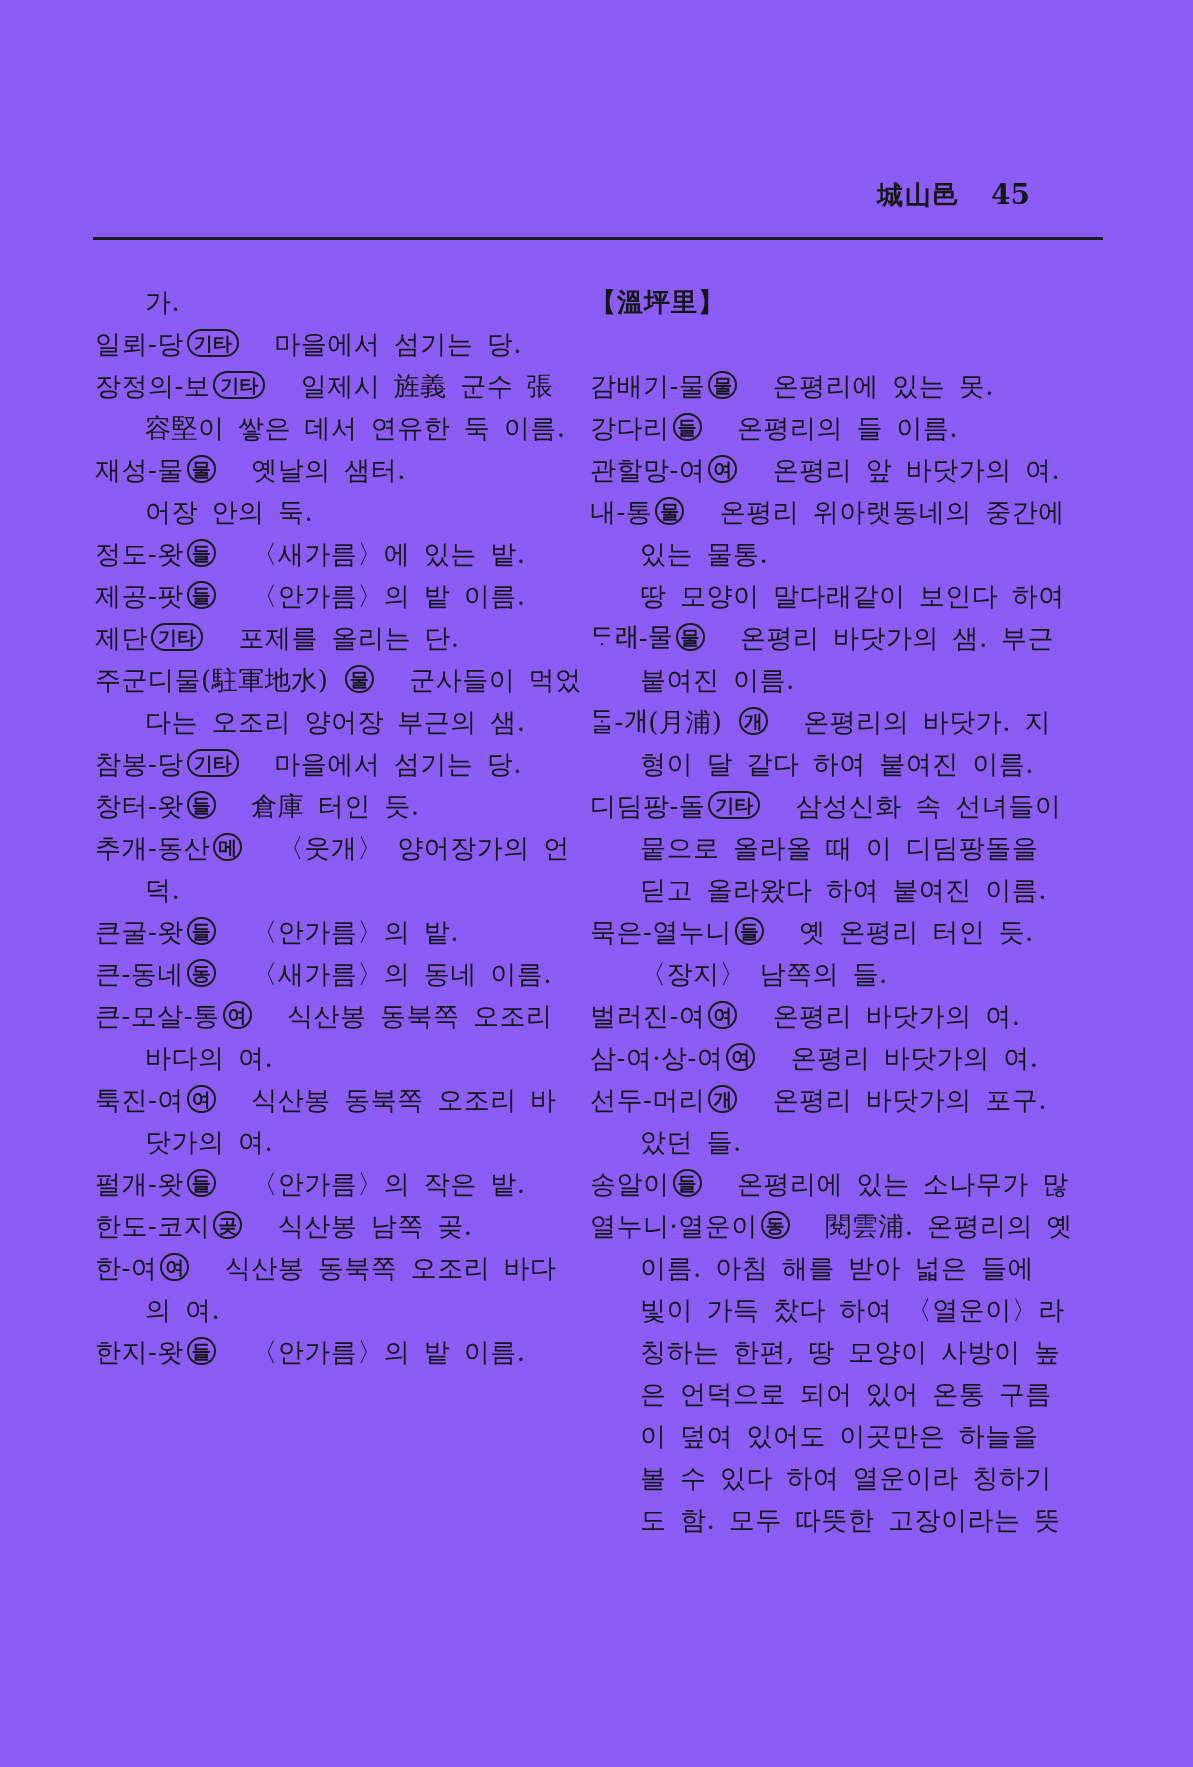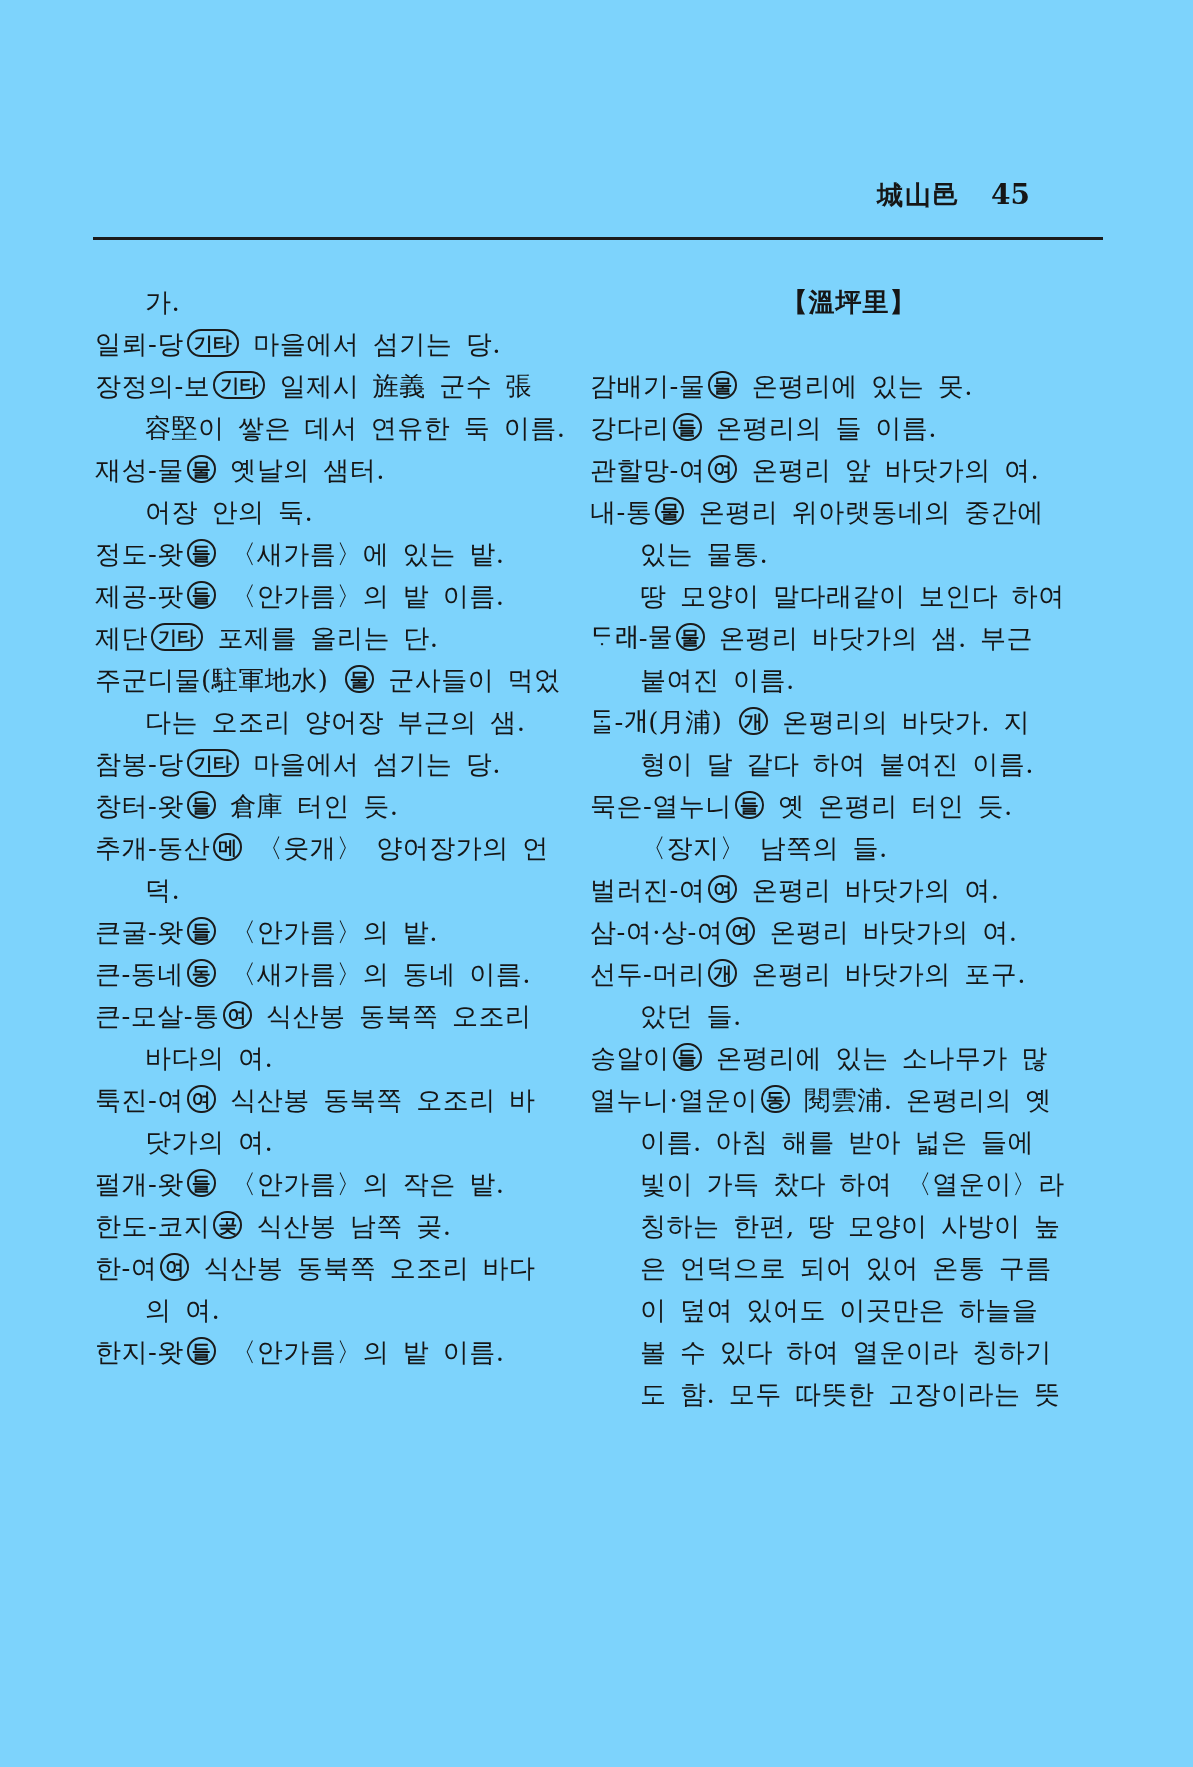--- a/index.html
+++ b/index.html
@@ -5,21 +5,21 @@
   html, body { margin: 0; padding: 0; }
   body {
     font-family: "DejaVu Serif", "Liberation Serif", serif;
     background: #e8e8e8;
   }
   .page {
     position: relative;
     width: 1193px;
     height: 1767px;
     margin: 0 auto;
-    background: #7dd3fc;
+    background: #8b5cf6;
     color: #161616;
     overflow: hidden;
   }
   .page-header {
     position: absolute;
     top: 178px;
     right: 163px;
     display: flex;
     align-items: baseline;
     gap: 30px;
@@ -46,21 +46,21 @@
     position: absolute;
     top: 281px;
     left: 95px;
     display: flex;
     gap: 50px;
   }
   .col-left  { width: 445px; }
   .col-right { width: 518px; }
   .village-header {
     margin: 0 0 42px 0;
-    text-align: center;
+    text-align: left;
     font-size: 26px;
     font-weight: 600;
     line-height: 42px;
     letter-spacing: 1px;
   }
   .entry { margin: 0; }
   .line {
     font-size: 26px;
     line-height: 42px;
     height: 42px;
@@ -69,21 +69,21 @@
     letter-spacing: 0.5px;
   }
   .line.indent { padding-left: 50px; }
   .box {
     display: inline-block;
     border: 2px solid #1b1b1b;
     border-radius: 14px;
     font-size: 19px;
     line-height: 1;
     padding: 3px 3px 2px 3px;
-    margin: 0 1px 0 3px;
+    margin: 0 22px 0 3px;
     vertical-align: 3px;
     letter-spacing: 0;
     word-spacing: 0;
     font-weight: 600;
   }
   .box.wide { padding: 3px 5px 2px 5px; }
 </style>
 </head>
 <body>
 
@@ -181,20 +181,25 @@
           <div class="entry">
             <div class="line indent"><span>땅 모양이 말다래같이 보인다 하여</span></div>
             <div class="line"><span>ᄃᆞ래-물</span><span class="box">물</span><span> 온평리 바닷가의 샘. 부근</span></div>
             <div class="line indent"><span>붙여진 이름.</span></div>
           </div>
           <div class="entry">
             <div class="line"><span>ᄃᆞᆯ-개(月浦) </span><span class="box">개</span><span> 온평리의 바닷가. 지</span></div>
             <div class="line indent"><span>형이 달 같다 하여 붙여진 이름.</span></div>
           </div>
           <div class="entry">
+            <div class="line"><span>디딤팡-돌</span><span class="box wide">기타</span><span> 삼성신화 속 선녀들이</span></div>
+            <div class="line indent"><span>뭍으로 올라올 때 이 디딤팡돌을</span></div>
+            <div class="line indent"><span>딛고 올라왔다 하여 붙여진 이름.</span></div>
+          </div>
+          <div class="entry">
             <div class="line"><span>묵은-열누니</span><span class="box">들</span><span> 옛 온평리 터인 듯.</span></div>
             <div class="line indent"><span>〈장지〉 남쪽의 들.</span></div>
           </div>
           <div class="entry">
             <div class="line"><span>벌러진-여</span><span class="box">여</span><span> 온평리 바닷가의 여.</span></div>
           </div>
           <div class="entry">
             <div class="line"><span>삼-여·상-여</span><span class="box">여</span><span> 온평리 바닷가의 여.</span></div>
           </div>
           <div class="entry">

